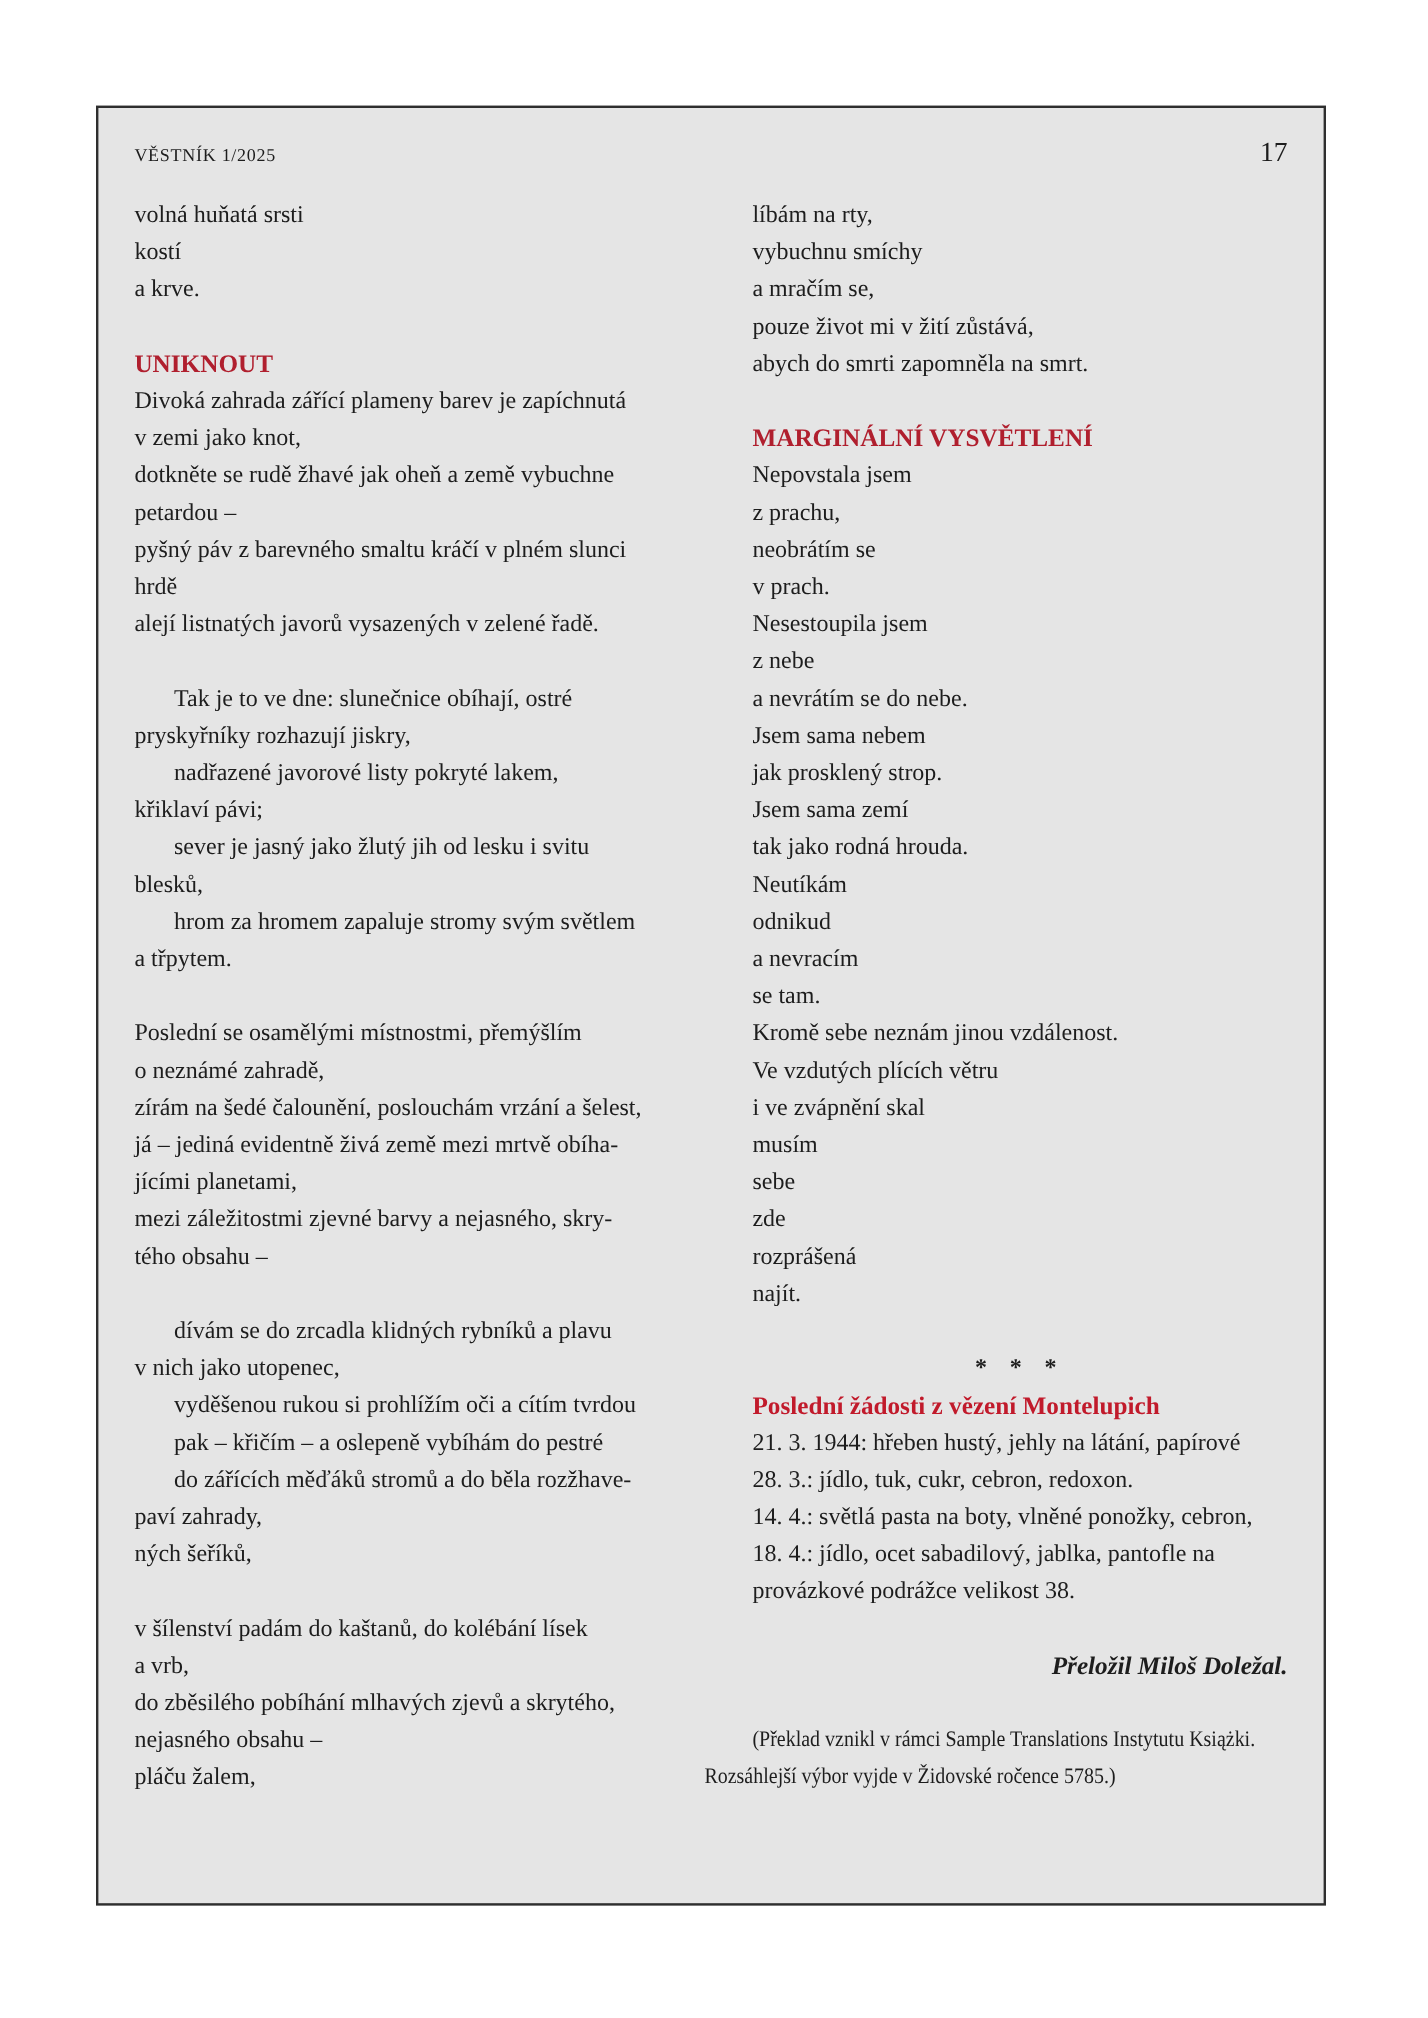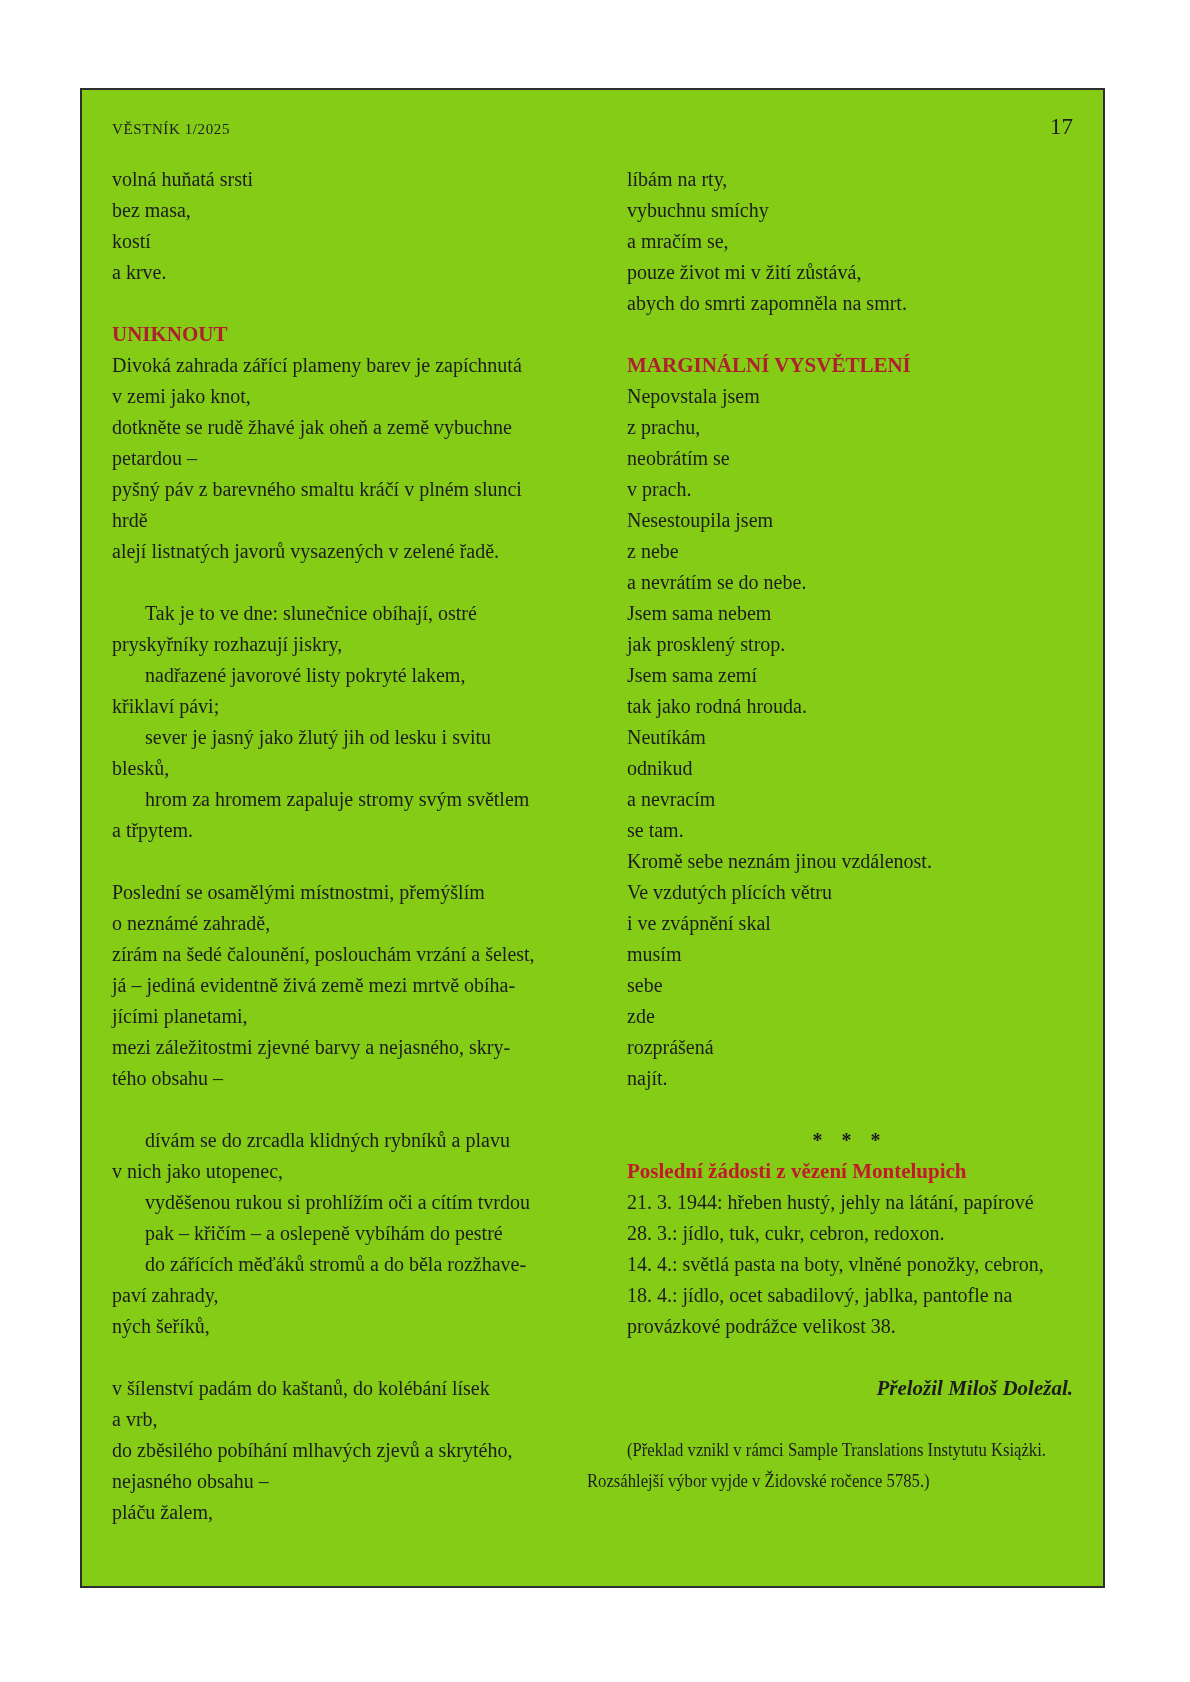--- a/index.html
+++ b/index.html
@@ -4,21 +4,21 @@
 <style>
   html,body{margin:0;padding:0;}
   body{
     width:1190px;height:1682px;position:relative;
     background:#ffffff;
     font-family:"Liberation Serif", serif;
   }
   .frame{
     position:absolute;left:80px;top:88px;width:1025px;height:1500px;
     border:2px solid var(--border,#2e2e2e);
-    box-sizing:border-box;background:#84cc16;
+    box-sizing:border-box;background:#e5e5e5;
   }
   .pagehead{
     display:flex;justify-content:space-between;align-items:baseline;
     padding:24px 30px 0 30px;
   }
   .masthead{font-size:15px;letter-spacing:0.6px;color:var(--ink,#1d1d1d);}
   .pagenum{font-size:23px;color:var(--ink,#1d1d1d);}
   .cols{display:flex;padding:0 30px;margin-top:24px;}
   .col-left{flex:0 0 452px;min-width:0;}
   .colgap{flex:0 0 63px;}
@@ -40,21 +40,20 @@
 <body>
 
 <div class="frame">
   <div class="pagehead">
     <span class="masthead">VĚSTNÍK 1/2025</span>
     <span class="pagenum">17</span>
   </div>
   <div class="cols">
     <div class="col-left">
         <div class="line ">volná huňatá srsti</div>
-        <div class="line ">bez masa,</div>
         <div class="line ">kostí</div>
         <div class="line ">a krve.</div>
         <div class="line sp"></div>
         <div class="line h1">UNIKNOUT</div>
         <div class="line ">Divoká zahrada zářící plameny barev je zapíchnutá</div>
         <div class="line ">v zemi jako knot,</div>
         <div class="line ">dotkněte se rudě žhavé jak oheň a země vybuchne</div>
         <div class="line ">petardou –</div>
         <div class="line ">pyšný páv z barevného smaltu kráčí v plném slunci</div>
         <div class="line ">hrdě</div>

